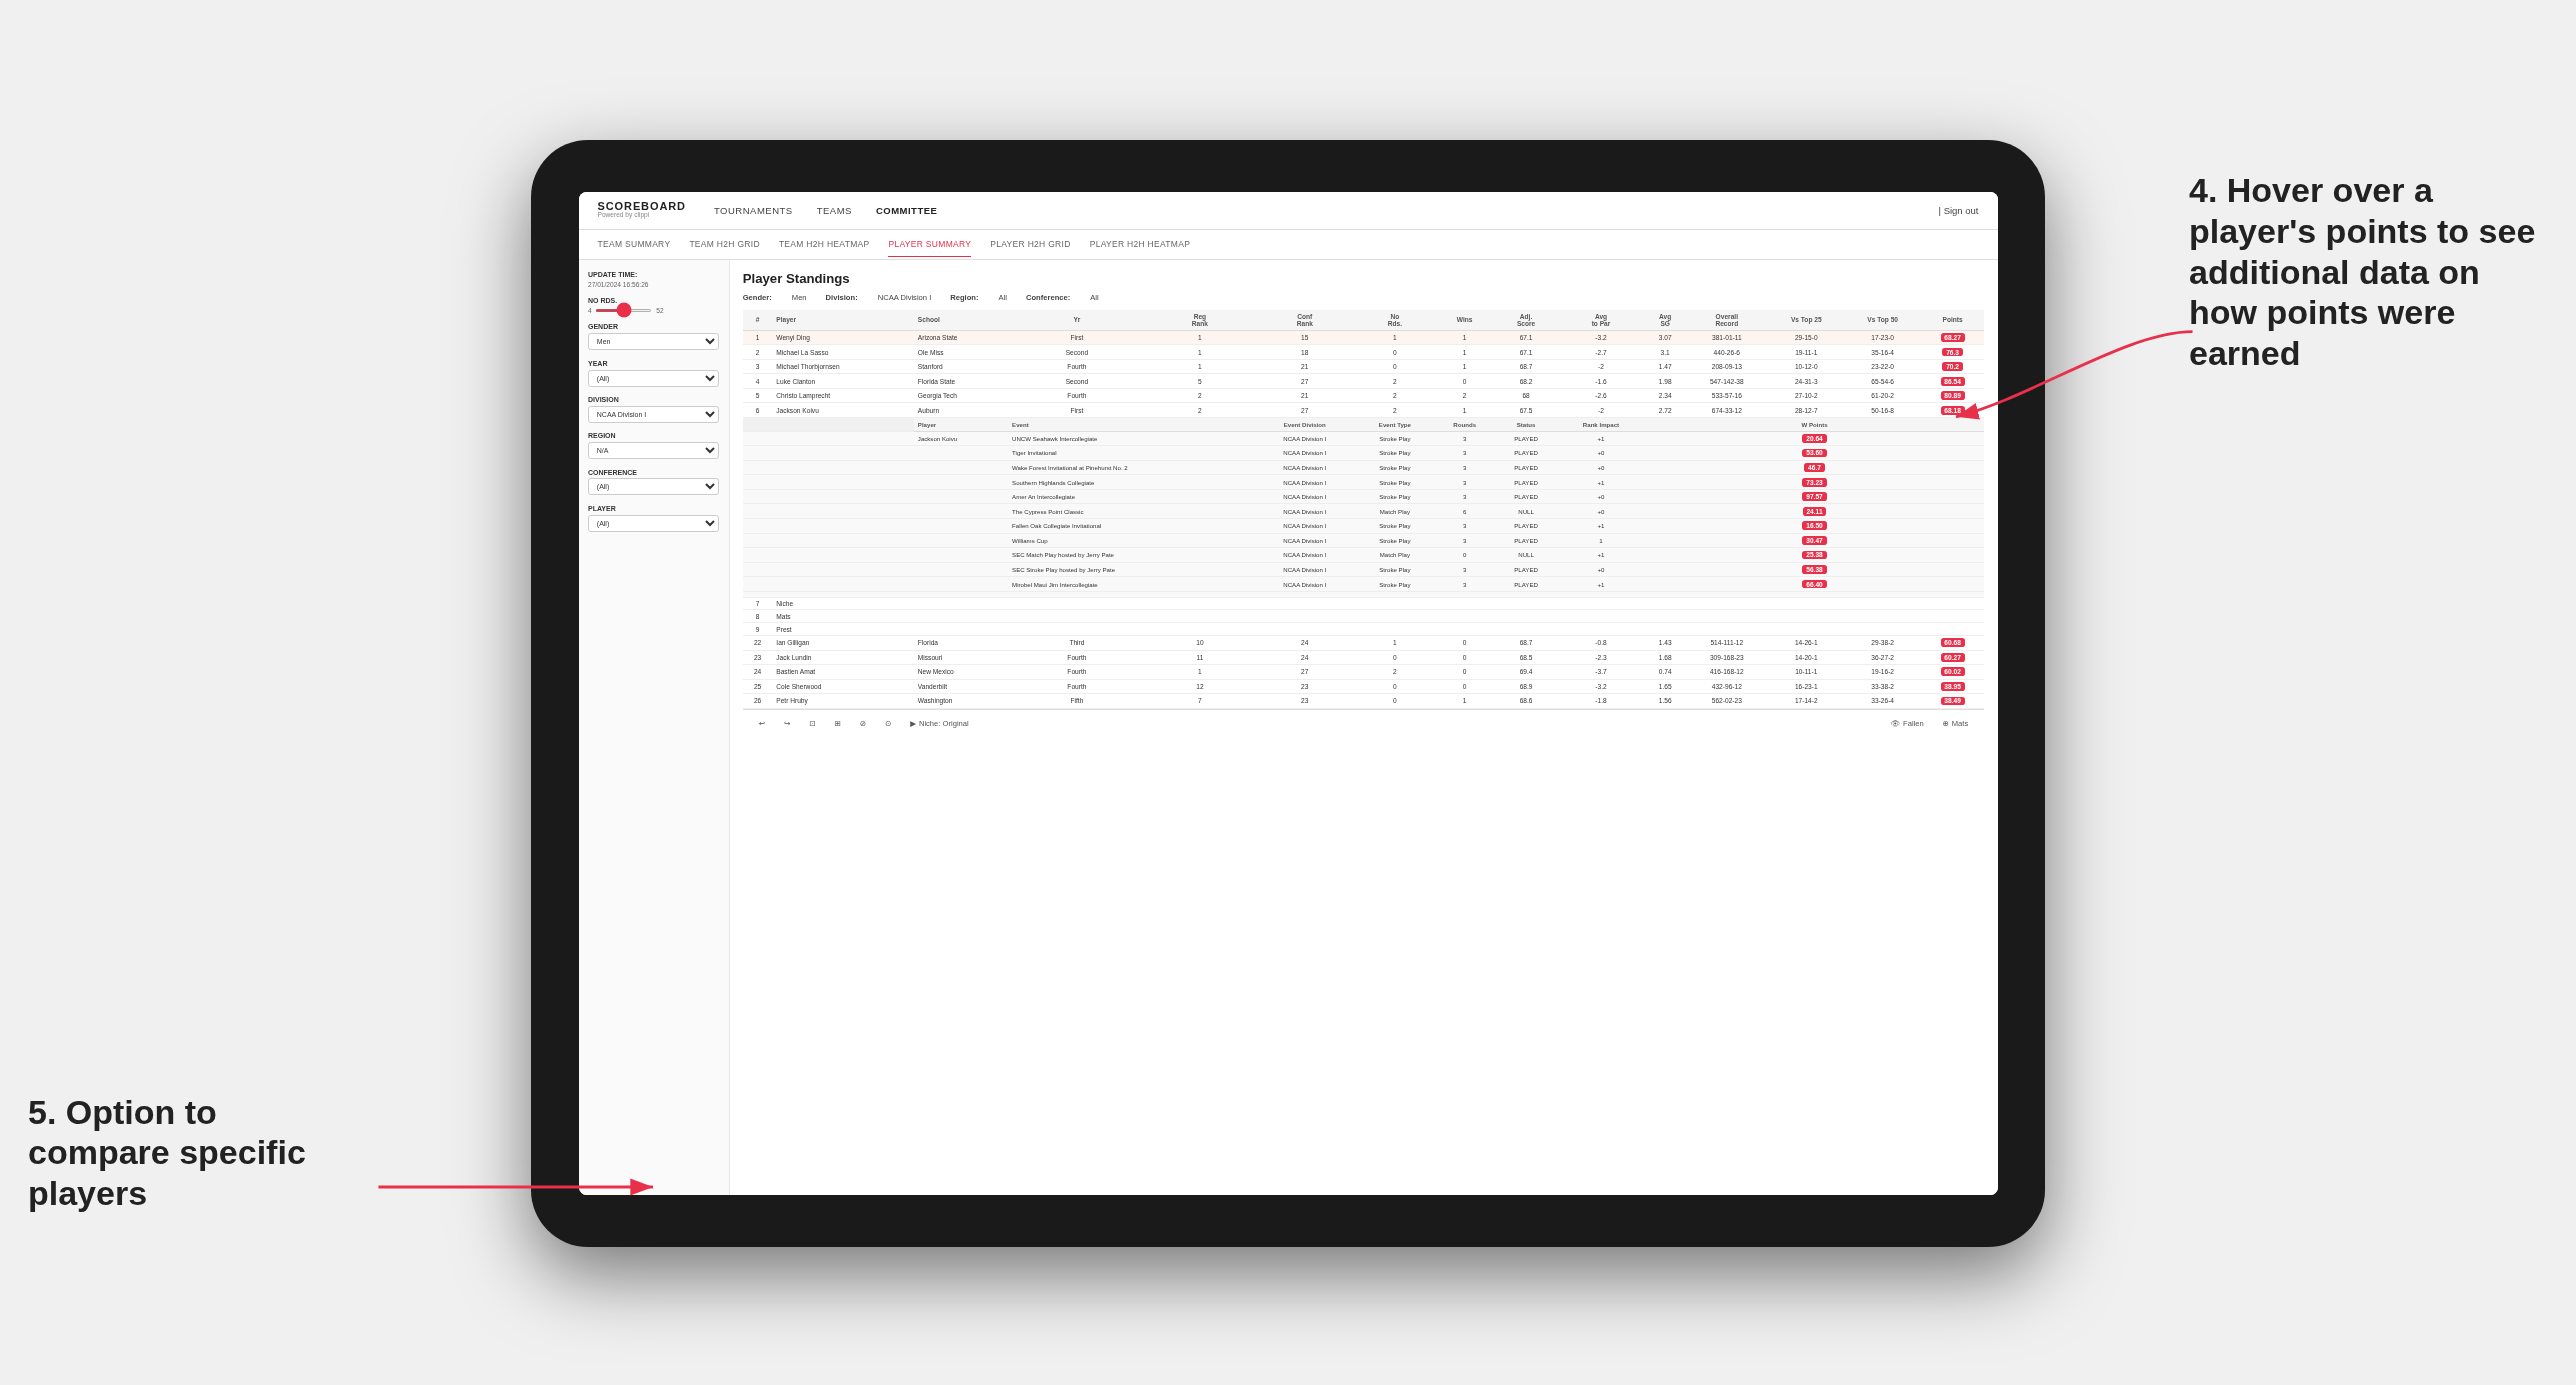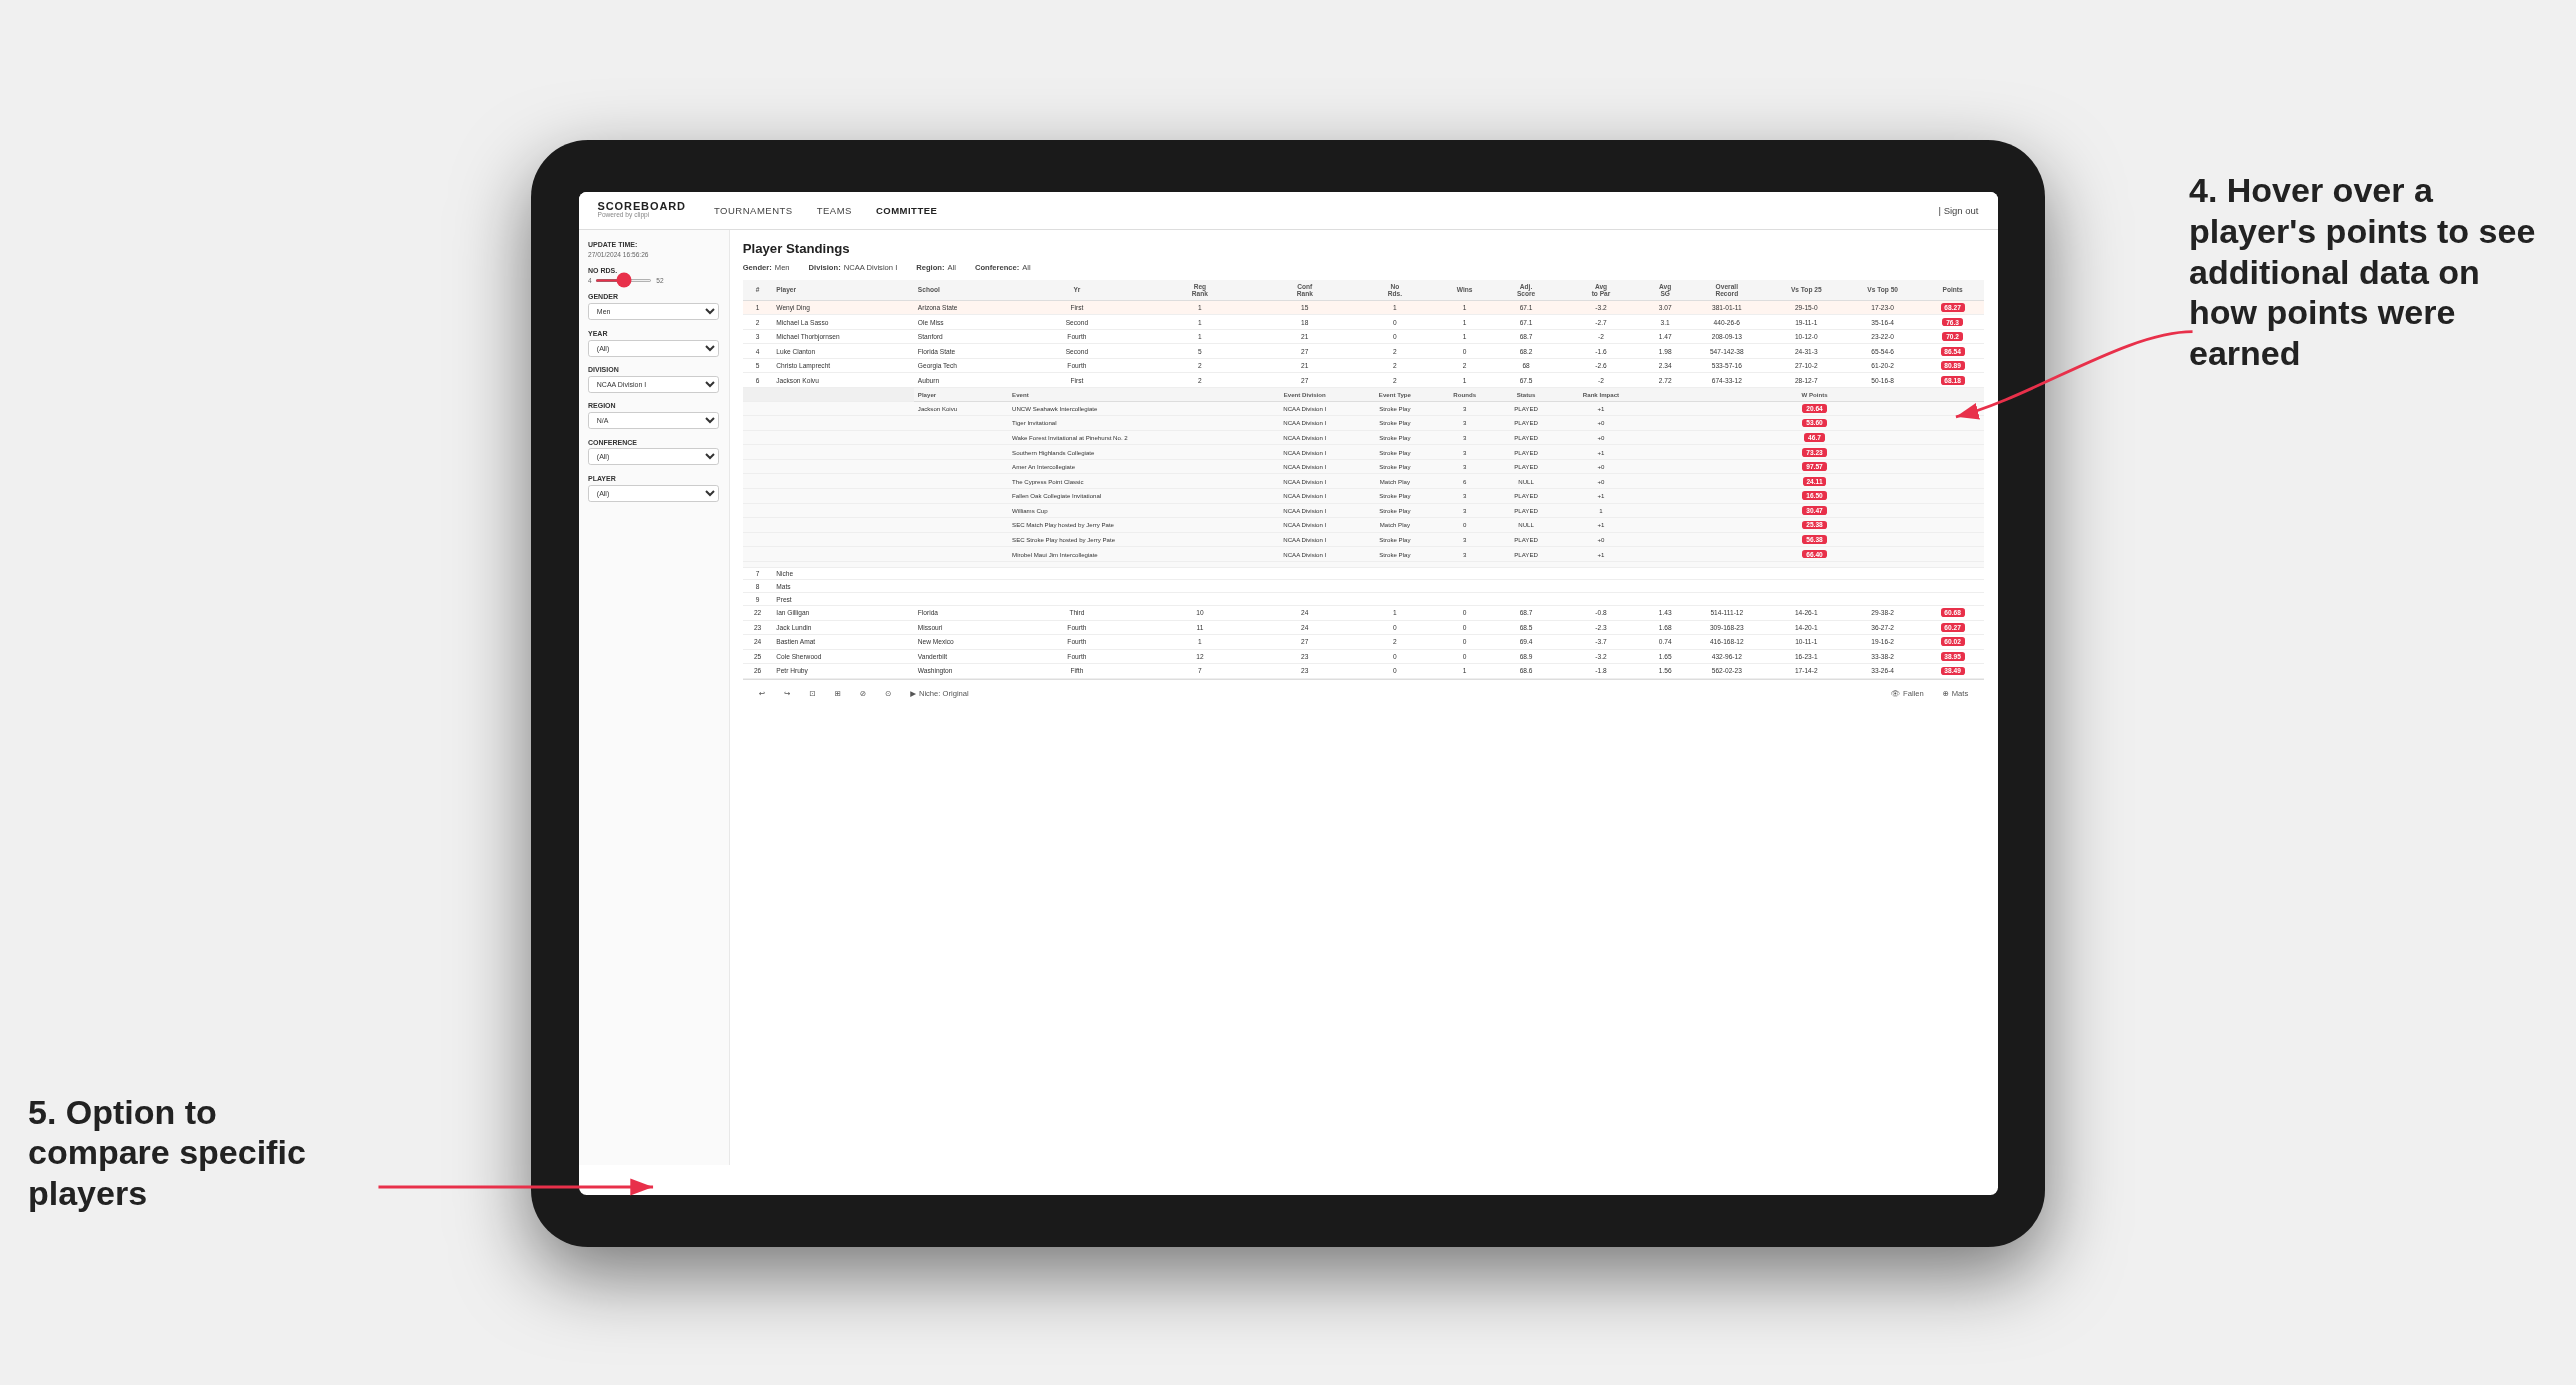--- a/index.html
+++ b/index.html
@@ -213,21 +213,21 @@
       gap: 19px;
       margin-bottom: 7.6px;
       font-size: 7.6px;
       color: #444;
       align-items: center;
     }
 
     .filter-item {
       display: flex;
       align-items: center;
-      gap: 3px;
+      gap: 20px;
     }
 
     .filter-label {
       font-weight: 600;
     }
 
     
     .standings-table {
       width: 100%;
       border-collapse: collapse;
@@ -366,20 +366,28 @@
             <span class="nav-item">TOURNAMENTS</span>
             <span class="nav-item">TEAMS</span>
             <span class="nav-item active">COMMITTEE</span>
           </div>
         </div>
         <div class="nav-right">
           <span>| Sign out</span>
         </div>
       </div>
 
+      <div class="sub-nav">
+        <span class="sub-nav-item">TEAM SUMMARY</span>
+        <span class="sub-nav-item">TEAM H2H GRID</span>
+        <span class="sub-nav-item">TEAM H2H HEATMAP</span>
+        <span class="sub-nav-item active">PLAYER SUMMARY</span>
+        <span class="sub-nav-item">PLAYER H2H GRID</span>
+        <span class="sub-nav-item">PLAYER H2H HEATMAP</span>
+      </div>
 
       <div class="main-content">
 
         <div class="sidebar">
           <div class="sidebar-section">
             <div class="sidebar-label">Update time:</div>
             <div style="font-size:6.6px;color:#666;">27/01/2024 16:56:26</div>
           </div>
 
           <div class="sidebar-section">

